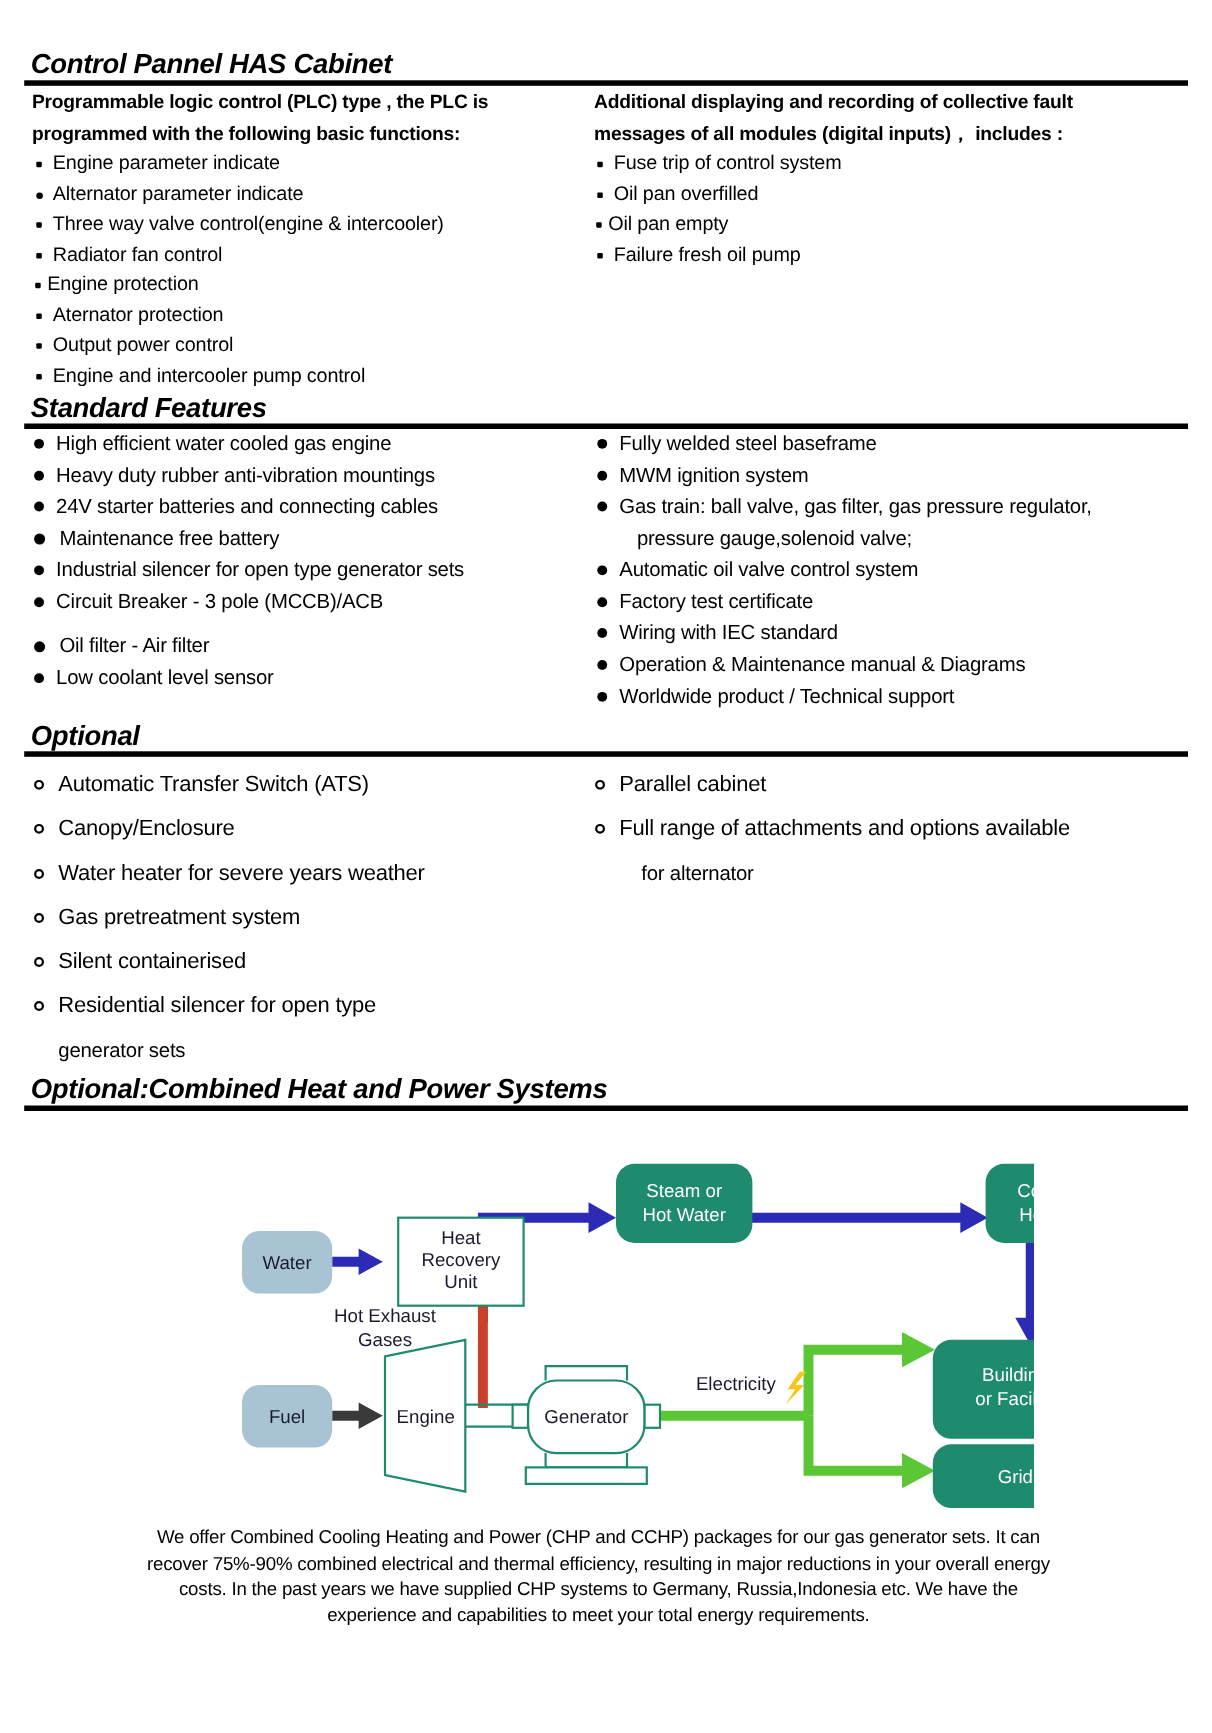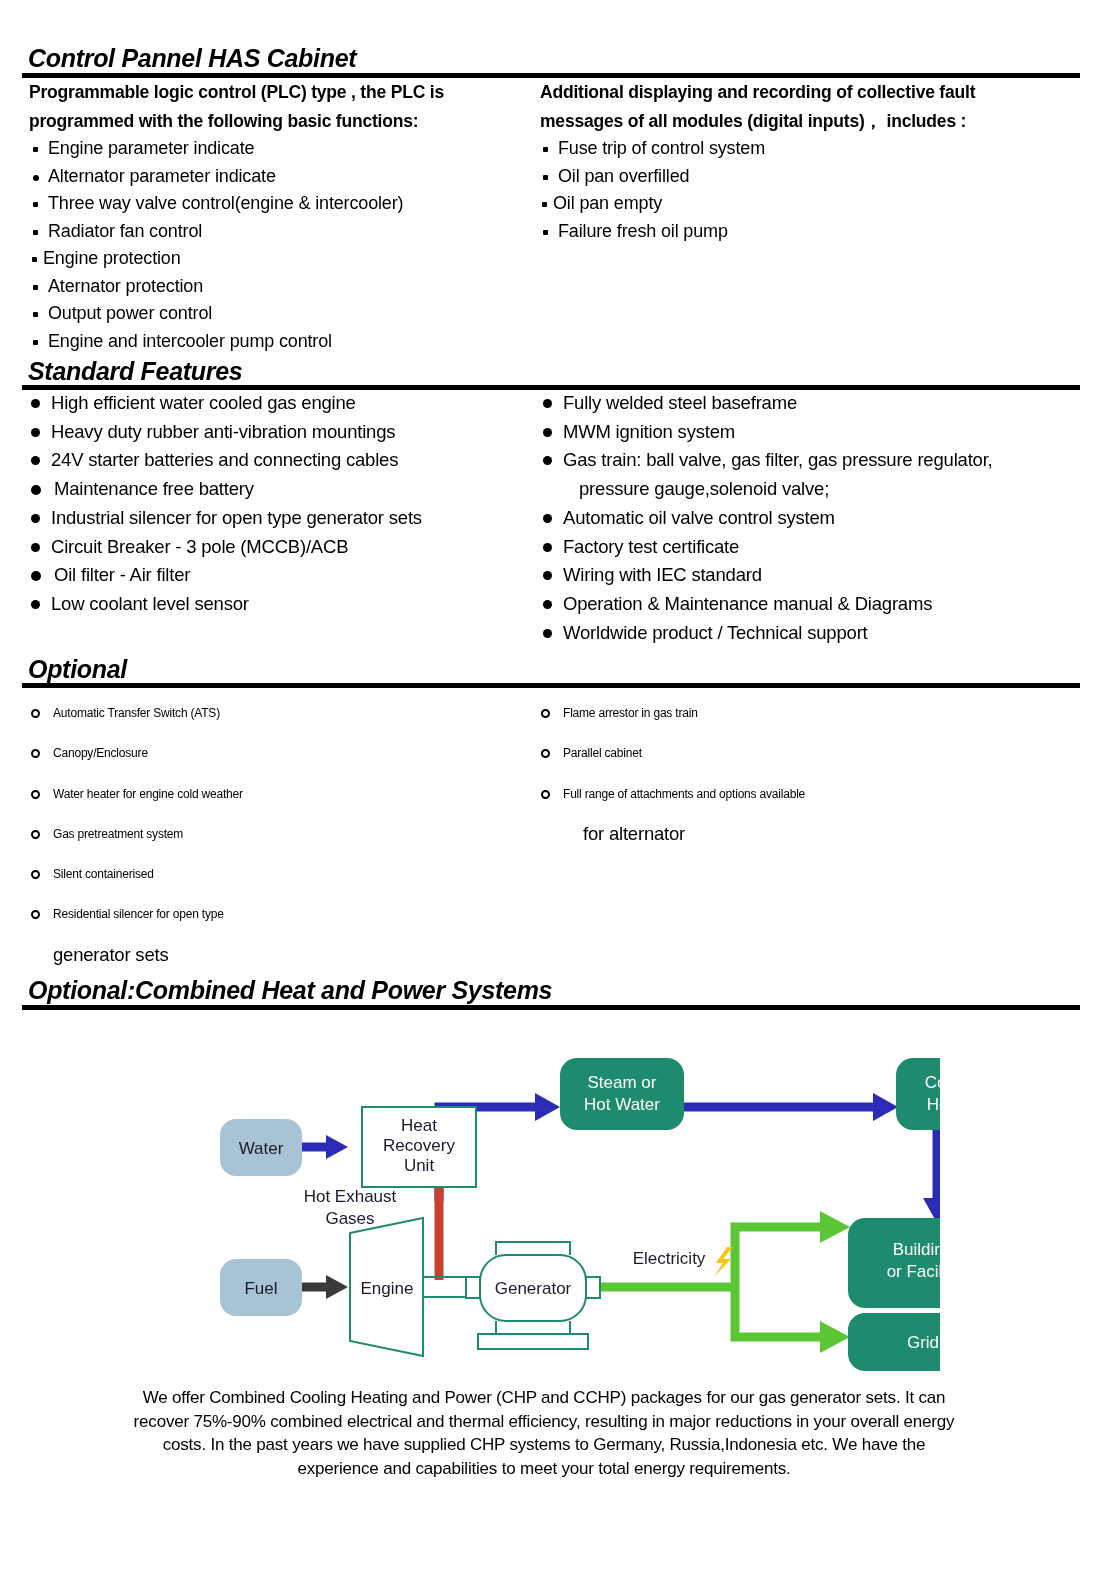--- a/index.html
+++ b/index.html
@@ -55,21 +55,21 @@
   .bo{
     position:absolute;left:0px;top:10px;
     width:9px;height:9px;border:2px solid #000;border-radius:50%;
     box-sizing:border-box;
   }
   .feat{
     position:relative;font-size:18.5px;line-height:28.7px;
     padding-left:20px;letter-spacing:-0.2px;white-space:nowrap;
   }
   .optrow{
-    position:relative;font-size:12px;line-height:40.3px;
+    position:relative;font-size:20px;line-height:40.3px;
     padding-left:22px;letter-spacing:-0.2px;white-space:nowrap;
   }
   .optrow .bo{top:16px;}
   .optcont{
     font-size:18.5px;line-height:40.3px;padding-left:22px;
     letter-spacing:-0.2px;white-space:nowrap;
   }
 
   
   #chp-diagram{
@@ -121,21 +121,21 @@
   </div>
   <div class="rule" style="top:385px;"></div>
 
   <div class="col" style="left:31px;top:389px;">
     <div class="feat"><span class="bg"></span><span>High efficient water cooled gas engine</span></div>
     <div class="feat"><span class="bg"></span><span>Heavy duty rubber anti-vibration mountings</span></div>
     <div class="feat"><span class="bg"></span><span>24V starter batteries and connecting cables</span></div>
     <div class="feat" style="padding-left:23px;"><span class="bg" style="width:10px;height:10px;"></span><span>Maintenance free battery</span></div>
     <div class="feat"><span class="bg"></span><span>Industrial silencer for open type generator sets</span></div>
     <div class="feat"><span class="bg"></span><span>Circuit Breaker - 3 pole (MCCB)/ACB</span></div>
-    <div class="feat" style="padding-left:23px;"><span class="bg" style="width:10px;height:10px;"></span><span>Oil filter - Air filter</span></div>
+    <div class="feat" style="padding-left:23px;margin-top:12px;"><span class="bg" style="width:10px;height:10px;"></span><span>Oil filter - Air filter</span></div>
     <div class="feat"><span class="bg"></span><span>Low coolant level sensor</span></div>
   </div>
 
   <div class="col" style="left:543px;top:389px;">
     <div class="feat"><span class="bg"></span><span>Fully welded steel baseframe</span></div>
     <div class="feat"><span class="bg"></span><span>MWM ignition system</span></div>
     <div class="feat"><span class="bg"></span><span>Gas train: ball valve, gas filter, gas pressure regulator,</span></div>
     <div class="feat" style="padding-left:36px;"><span>pressure gauge,solenoid valve;</span></div>
     <div class="feat"><span class="bg"></span><span>Automatic oil valve control system</span></div>
     <div class="feat"><span class="bg"></span><span>Factory test certificate</span></div>
@@ -145,29 +145,28 @@
   </div>
 
   <div class="sec-head" style="left:28px;top:655px;">
     <span class="u">Optional</span>
   </div>
   <div class="rule" style="top:683px;"></div>
 
   <div class="col" style="left:31px;top:693px;">
     <div class="optrow"><span class="bo"></span><span>Automatic Transfer Switch (ATS)</span></div>
     <div class="optrow"><span class="bo"></span><span>Canopy/Enclosure</span></div>
-    <div class="optrow"><span class="bo"></span><span>Water heater for engine cold weather</span></div>
+    <div class="optrow"><span class="bo"></span><span>Water heater for severe years weather</span></div>
     <div class="optrow"><span class="bo"></span><span>Gas pretreatment system</span></div>
     <div class="optrow"><span class="bo"></span><span>Silent containerised</span></div>
     <div class="optrow"><span class="bo"></span><span>Residential silencer for open type</span></div>
     <div class="optcont"><span>generator sets</span></div>
   </div>
 
   <div class="col" style="left:541px;top:693px;">
-    <div class="optrow"><span class="bo"></span><span>Flame arrestor in gas train</span></div>
     <div class="optrow"><span class="bo"></span><span>Parallel cabinet</span></div>
     <div class="optrow"><span class="bo"></span><span>Full range of attachments and options available</span></div>
     <div class="optcont" style="padding-left:42px;"><span>for alternator</span></div>
   </div>
 
   <div class="sec-head" style="left:28px;top:976px;">
     <span class="u">Optional:Combined Heat and Power  Systems</span>
   </div>
   <div class="rule" style="top:1005px;"></div>
 

